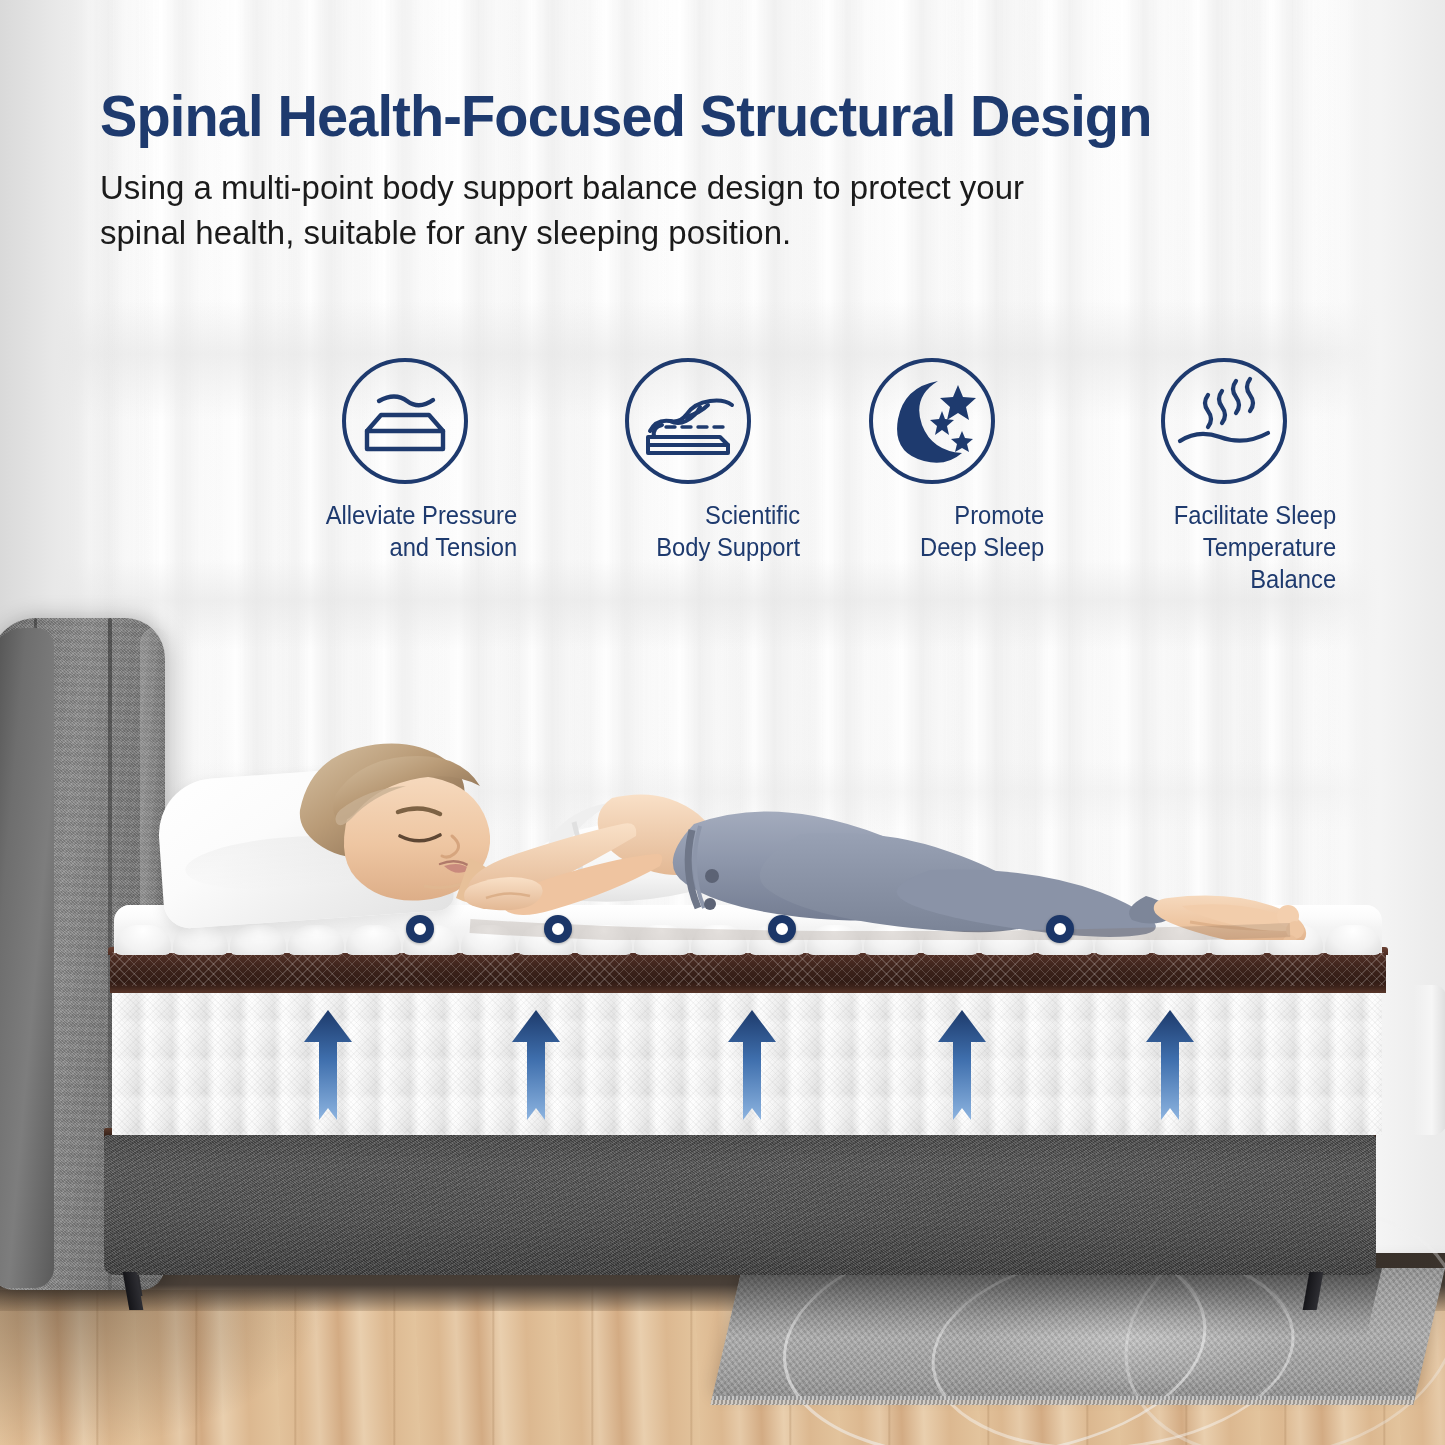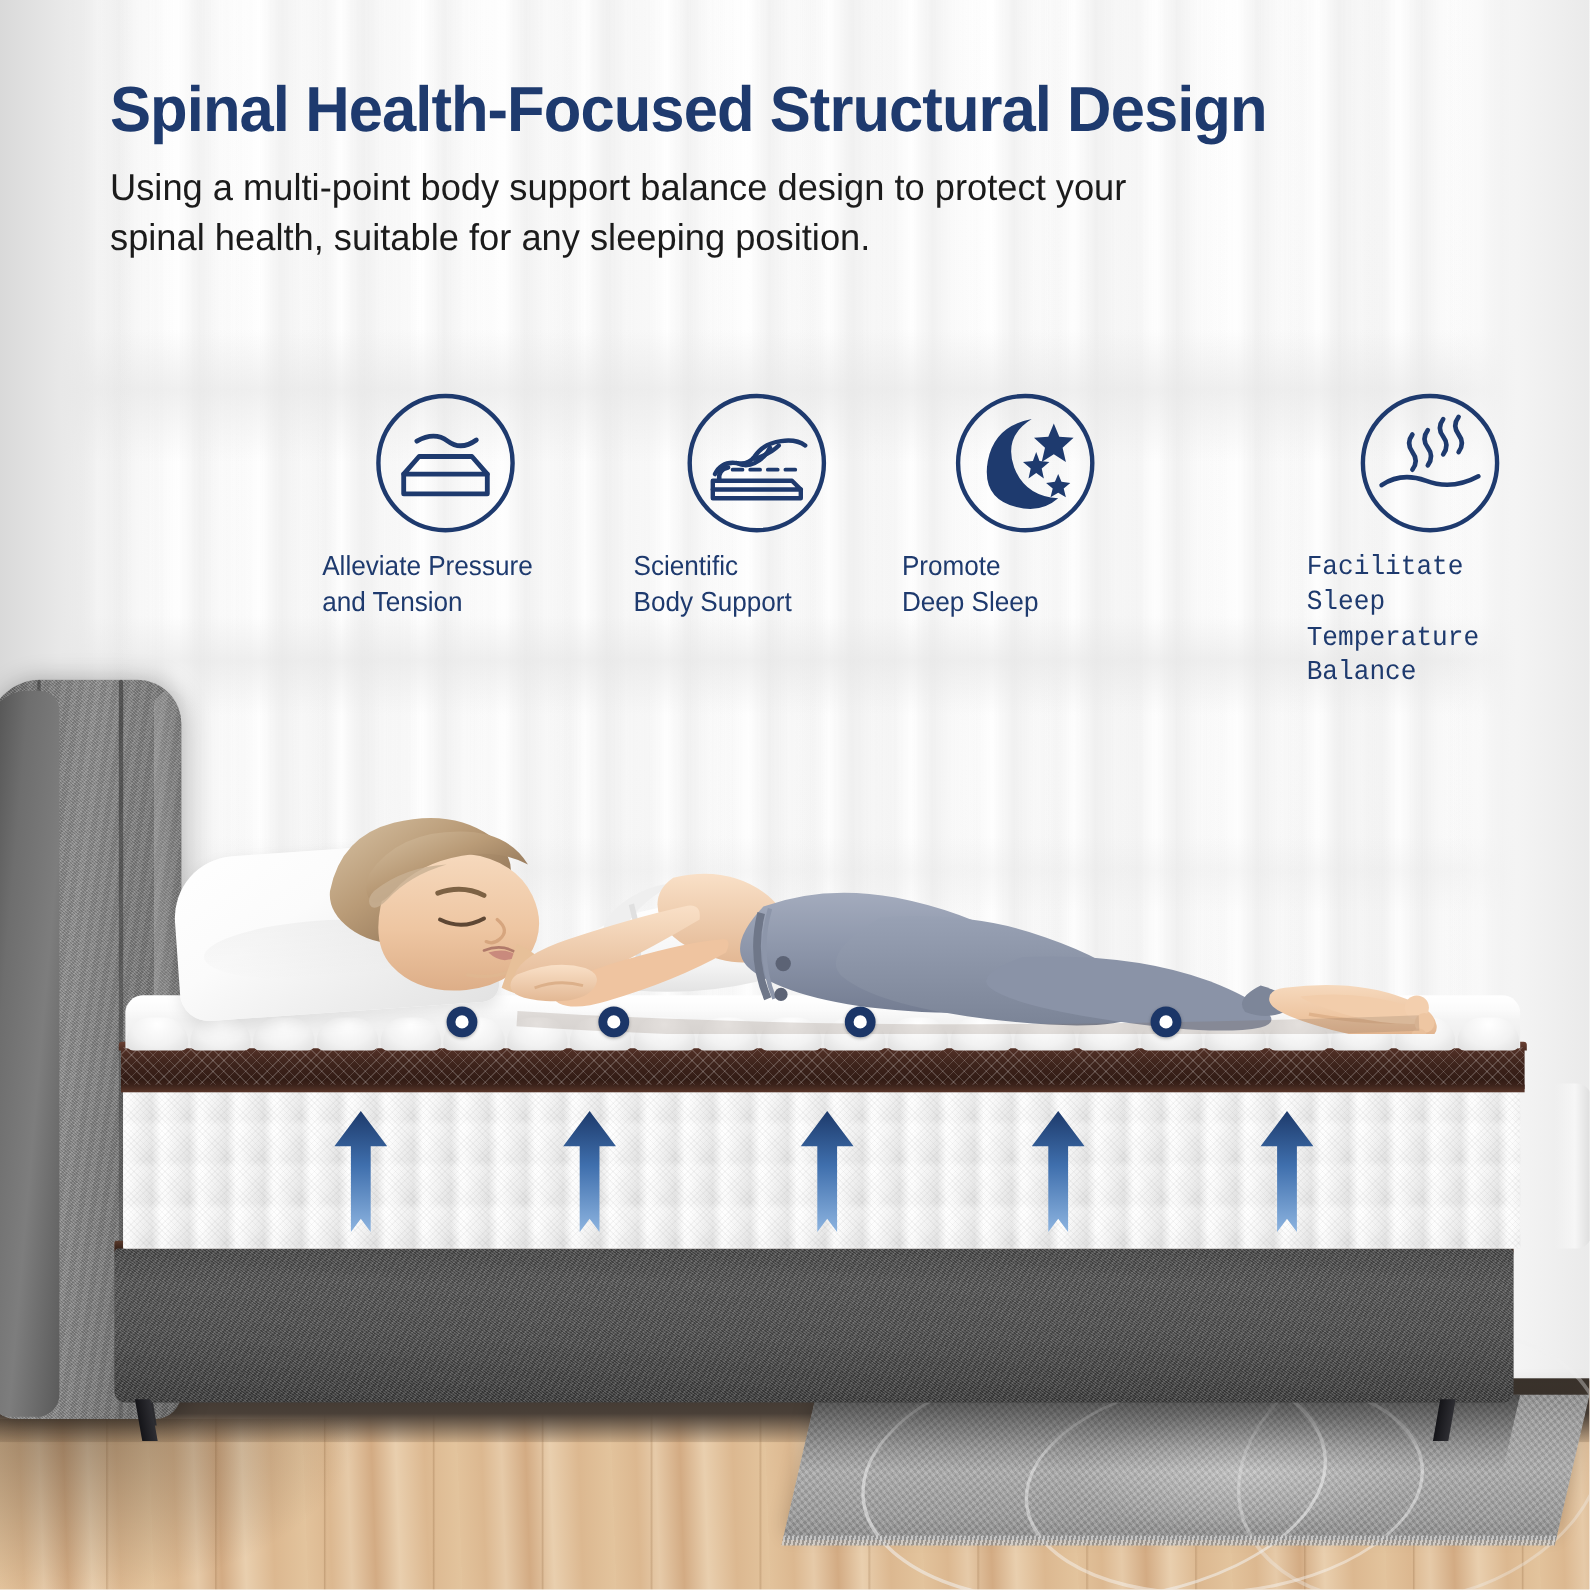--- a/index.html
+++ b/index.html
@@ -266,44 +266,44 @@
   .pillow-crease {
     position:absolute; left:24px; top:64px; width:210px; height:52px;
     border-radius:50%;
     background:linear-gradient(180deg,rgba(0,0,0,.035),rgba(255,255,255,0));
   }
 
   
   .person { position:absolute; left:0; top:690px; width:1445px; height:250px; }
 
   
-  .header { position:absolute; left:100px; top:70px; width:1260px; }
+  .header { position:absolute; left:100px; top:86px; width:1260px; }
   .title {
     font-size:58px; font-weight:bold; color:#1e3a6e;
     letter-spacing:-.9px; line-height:1.02;
     font-stretch:condensed;
     transform:scaleX(.965); transform-origin:left center;
     white-space:nowrap;
   }
   .subtitle {
     margin-top:20px; font-size:34px; color:#1b1b1b;
     line-height:1.31; font-weight:400;
     transform:scaleX(.97); transform-origin:left center;
   }
 
   
   .features {
     position:absolute; left:118px; top:358px; width:1215px;
     display:flex; justify-content:flex-start;
   }
-  .feature { width:auto; text-align:left; position:relative; }
+  .feature { width:auto; text-align:right; position:relative; }
   .f0 { position:absolute; left:169px; width:236px; }
   .f1 { position:absolute; left:452px; width:236px; }
   .f2 { position:absolute; left:696px; width:236px; }
-  .f3 { position:absolute; left:1064px; width:236px;font-family:Liberation Mono, monospace; }
+  .f3 { position:absolute; left:988px; width:236px; }
   .f-circle {
     width:126px; height:126px; margin:0 auto;
     border:4px solid #1e3a6e; border-radius:50%;
     display:flex; align-items:center; justify-content:center;
     background:transparent;
   }
   .f-label {
     margin-top:16px; font-size:25px; color:#1e3a6e;
     line-height:1.27; font-weight:400;
     transform:scaleX(.95);

